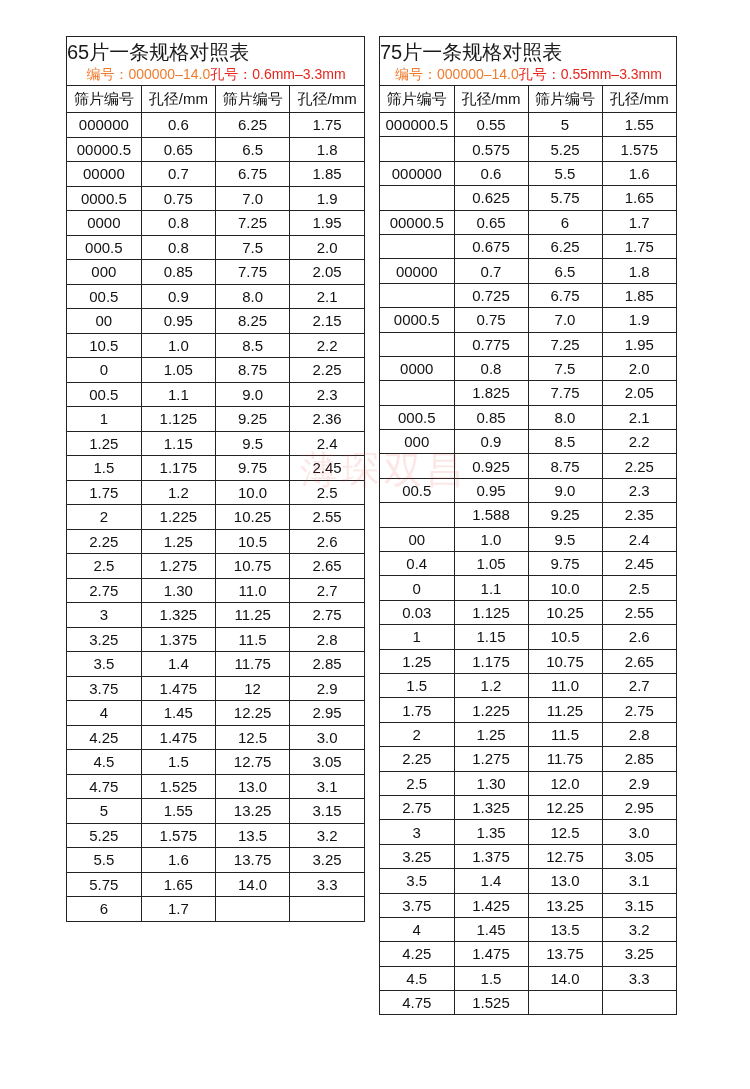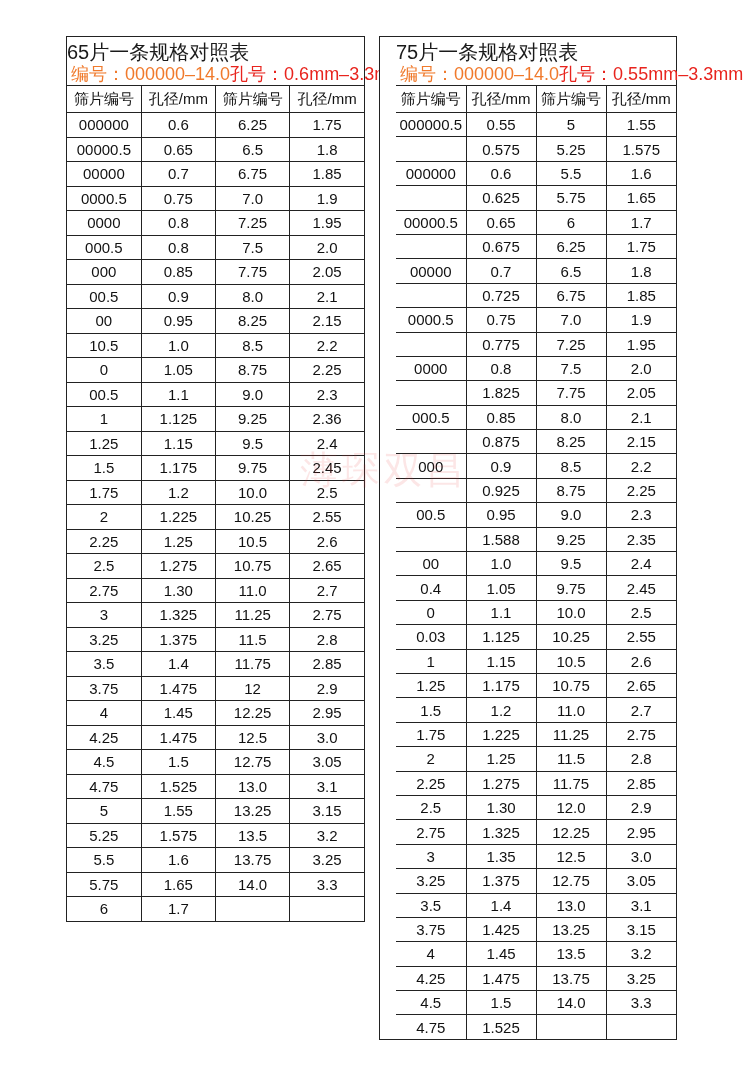--- a/index.html
+++ b/index.html
@@ -1,22 +1,22 @@
 <!DOCTYPE html>
 <html><head>
 <meta charset="utf-8">
 <style>
   html, body { margin: 0; padding: 0; background: #ffffff; }
   body { width: 750px; height: 1089px; position: relative; overflow: hidden;
          font-family: "Liberation Sans", "DejaVu Sans", sans-serif; color: #111; }
   .sheet { position: absolute; border: 1px solid #222; background: #fff; box-sizing: border-box; }
   #t65 { left: 66px; top: 36px; width: 299px; }
-  #t75 { left: 379px; top: 36px; width: 298px; padding-left: 16px; }
+  #t75 { left: 379px; top: 36px; width: 298px; }
   .title { text-align: left; font-size: 20px; line-height: 26px; padding-top: 2px; color: #1a1a1a; }
-  .subline { display: flex; justify-content: space-between; font-size: 18px; line-height: 18px; padding: 0 3px 2px 4px; white-space: nowrap; }
+  .subline { display: flex; justify-content: center; font-size: 14px; line-height: 18px; padding: 0 3px 2px 4px; white-space: nowrap; }
   .subline .code { color: #f07a2c; }
   .subline .hole { color: #e8241e; }
   table { border-collapse: collapse; width: 100%; table-layout: fixed; }
   th, td { border: 1px solid #222; text-align: center; font-weight: normal; padding: 0; white-space: nowrap; overflow: hidden; }
   th { font-size: 15px; height: 26px; }
   td { font-size: 15px; }
   #t65 td { height: 23.5px; }
   #t75 td { height: 23.4px; }
   tr:first-child th { border-top: 1px solid #222; }
   table tr > *:first-child { border-left: none; }
@@ -334,26 +334,20 @@
           <td>7.75</td>
           <td>2.05</td>
         </tr>
         <tr>
           <td>000.5</td>
           <td>0.85</td>
           <td>8.0</td>
           <td>2.1</td>
         </tr>
         <tr>
-          <td></td>
-          <td>0.875</td>
-          <td>8.25</td>
-          <td>2.15</td>
-        </tr>
-        <tr>
           <td>000</td>
           <td>0.9</td>
           <td>8.5</td>
           <td>2.2</td>
         </tr>
         <tr>
           <td></td>
           <td>0.925</td>
           <td>8.75</td>
           <td>2.25</td>

